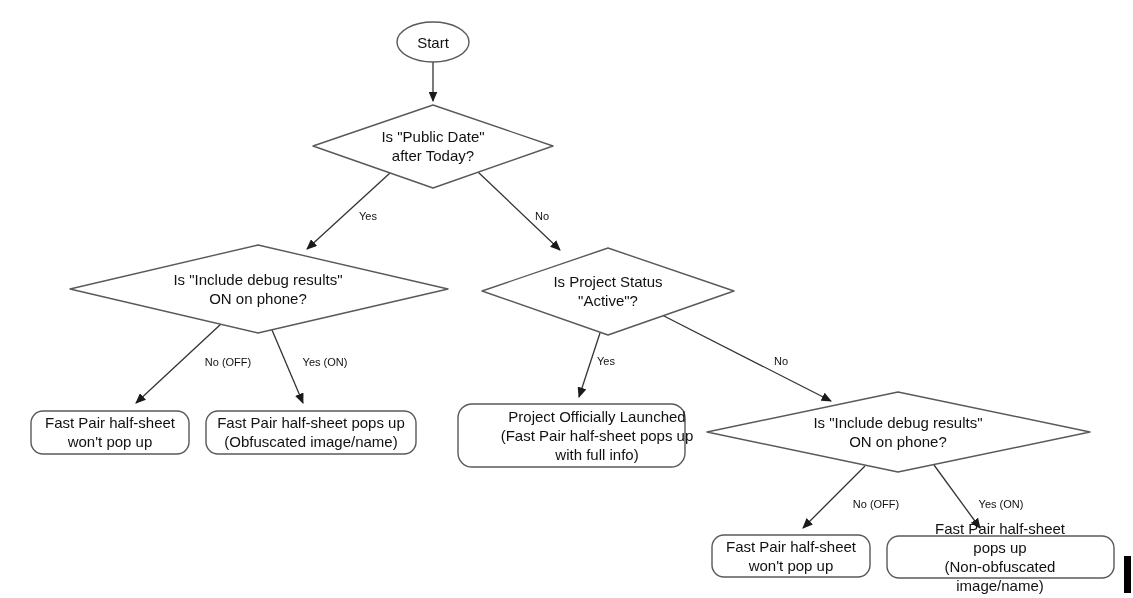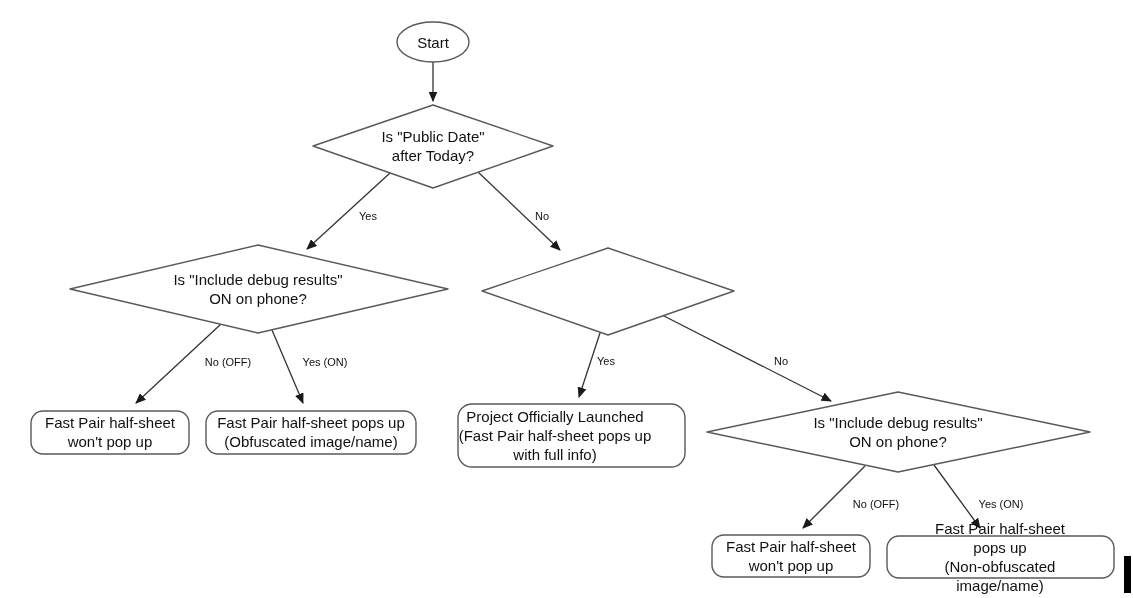--- a/index.html
+++ b/index.html
@@ -77,27 +77,29 @@
       <rect x="712" y="535" width="158" height="42" rx="12" ry="12"></rect>
       <rect x="887" y="536" width="227" height="42" rx="12" ry="12"></rect>
     </g>
   </svg>
 
   <div class="node-label" style="left:433px; top:42px;">Start</div>
   <div class="node-label" style="left:433px; top:146px;">Is "Public Date"
 after Today?</div>
   <div class="node-label" style="left:258px; top:289px;">Is "Include debug results"
 ON on phone?</div>
+  <div class="node-label" style="left:608px; top:291px;">Is Project Status
+"Active"?</div>
   <div class="node-label" style="left:898px; top:432px;">Is "Include debug results"
 ON on phone?</div>
   <div class="node-label" style="left:110px; top:432px;">Fast Pair half-sheet
 won't pop up</div>
   <div class="node-label" style="left:311px; top:432px;">Fast Pair half-sheet pops up
 (Obfuscated image/name)</div>
-  <div class="node-label" style="left:555px; top:435px;">Project Officially Launched
+  <div class="node-label" style="left:597px; top:435px;">Project Officially Launched
 (Fast Pair half-sheet pops up
 with full info)</div>
   <div class="node-label" style="left:791px; top:556px;">Fast Pair half-sheet
 won't pop up</div>
   <div class="node-label" style="left:1000px; top:557px;">Fast Pair half-sheet pops up
 (Non-obfuscated image/name)</div>
 
   <div class="edge-label" style="left:368px; top:216px;">Yes</div>
   <div class="edge-label" style="left:542px; top:216px;">No</div>
   <div class="edge-label" style="left:228px; top:362px;">No (OFF)</div>

